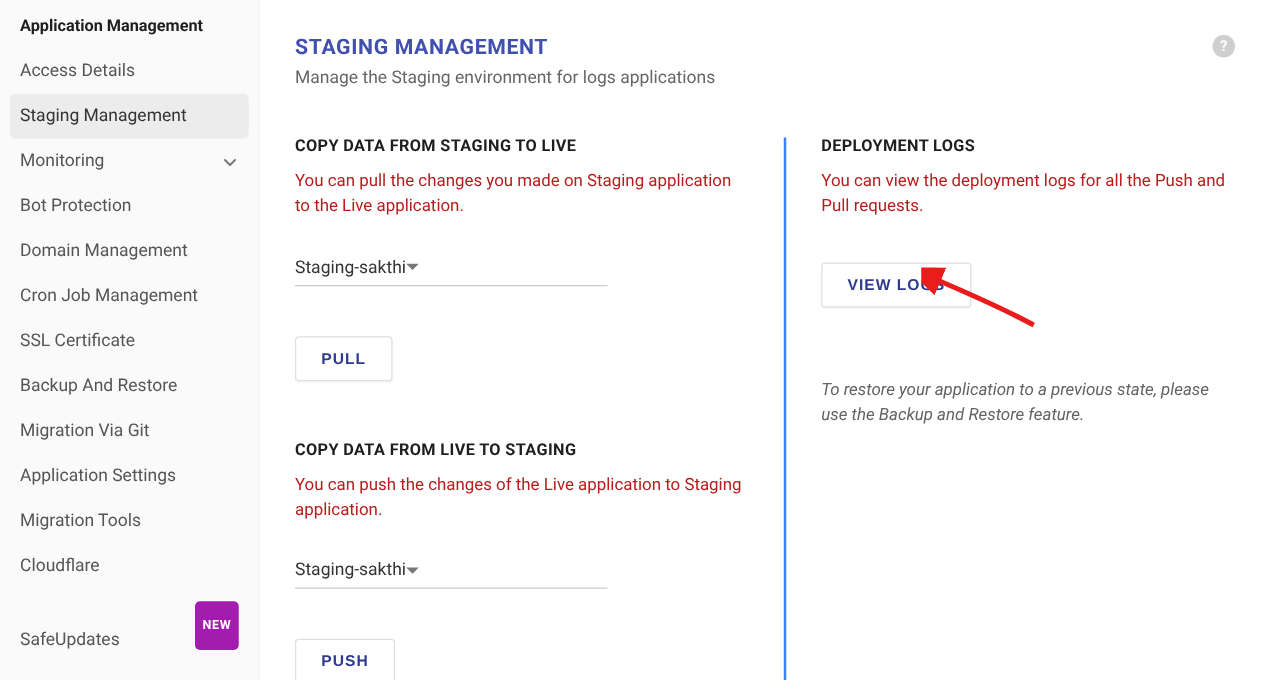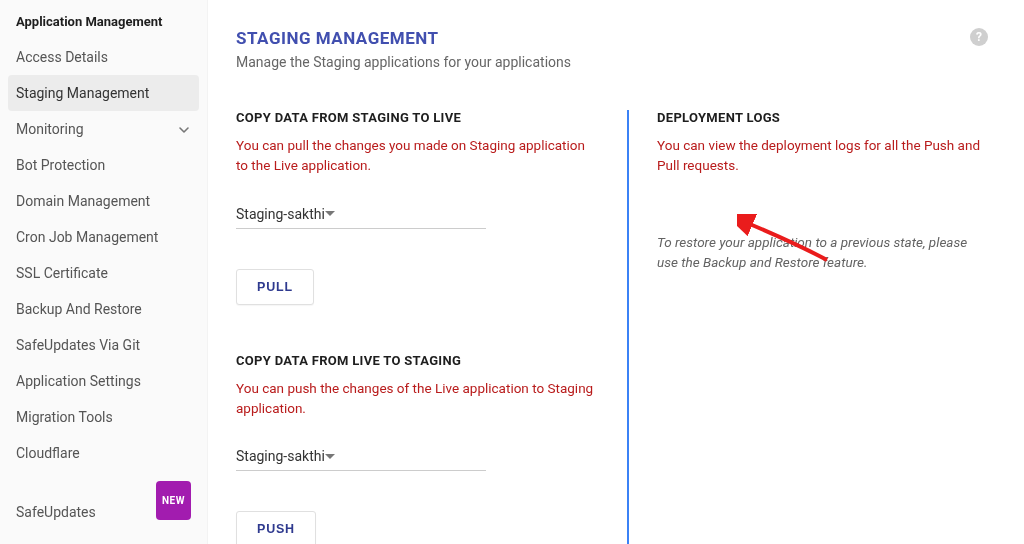--- a/index.html
+++ b/index.html
@@ -71,21 +71,21 @@
     <div class="sidebar-item">
       <span>Cron Job Management</span>
     </div>
     <div class="sidebar-item">
       <span>SSL Certificate</span>
     </div>
     <div class="sidebar-item">
       <span>Backup And Restore</span>
     </div>
     <div class="sidebar-item">
-      <span>SafeUpdates Via Git</span>
+      <span>Migration Via Git</span>
     </div>
     <div class="sidebar-item">
       <span>Application Settings</span>
     </div>
     <div class="sidebar-item">
       <span>Migration Tools</span>
     </div>
     <div class="sidebar-item">
       <span>Cloudflare</span>
     </div>
@@ -93,21 +93,21 @@
       <span>SafeUpdates</span>
       <span class="new-badge">NEW</span>
     </div>
   </aside>
 
   <main class="main">
 
     <div class="help-icon">?</div>
 
     <h1 class="page-title">STAGING MANAGEMENT</h1>
-    <p class="page-sub">Manage the Staging applications for your applications</p>
+    <p class="page-sub">Manage the Staging environment for logs applications</p>
 
     <div class="cols">
 
       <div class="col-left">
 
         <div>
           <div class="section-head">COPY DATA FROM STAGING TO LIVE</div>
           <p class="section-desc">You can pull the changes you made on Staging application to the Live application.</p>
           <div class="select">
             <span>Staging-sakthi</span>
@@ -125,20 +125,21 @@
           </div>
           <button class="btn">PUSH</button>
         </div>
 
       </div>
 
       <div class="col-right">
         <div>
           <div class="section-head">DEPLOYMENT LOGS</div>
           <p class="section-desc">You can view the deployment logs for all the Push and Pull requests.</p>
+          <button class="btn vlogs">VIEW LOGS</button>
           <p class="restore-note">To restore your application to a previous state, please use the Backup and Restore feature.</p>
         </div>
 
         <svg class="arrow-svg" width="100" height="54">
           <defs>
             <marker id="ah" markerWidth="10" markerHeight="10" refX="2" refY="3" orient="auto">
               <path d="M0,0 L0,6 L8,3 z" fill="#ea1c1c"></path>
             </marker>
           </defs>
           <path d="M90,46 Q60,30 8,8" stroke="#ea1c1c" stroke-width="4" fill="none" marker-end="url(#ah)"></path>

